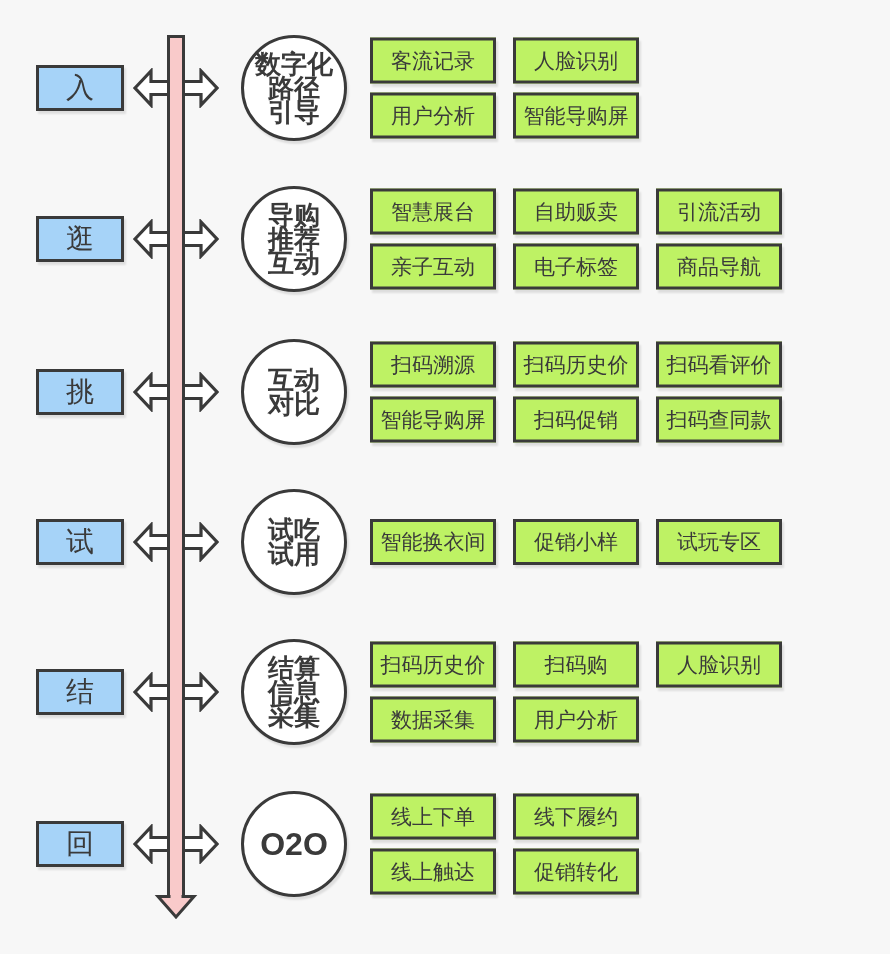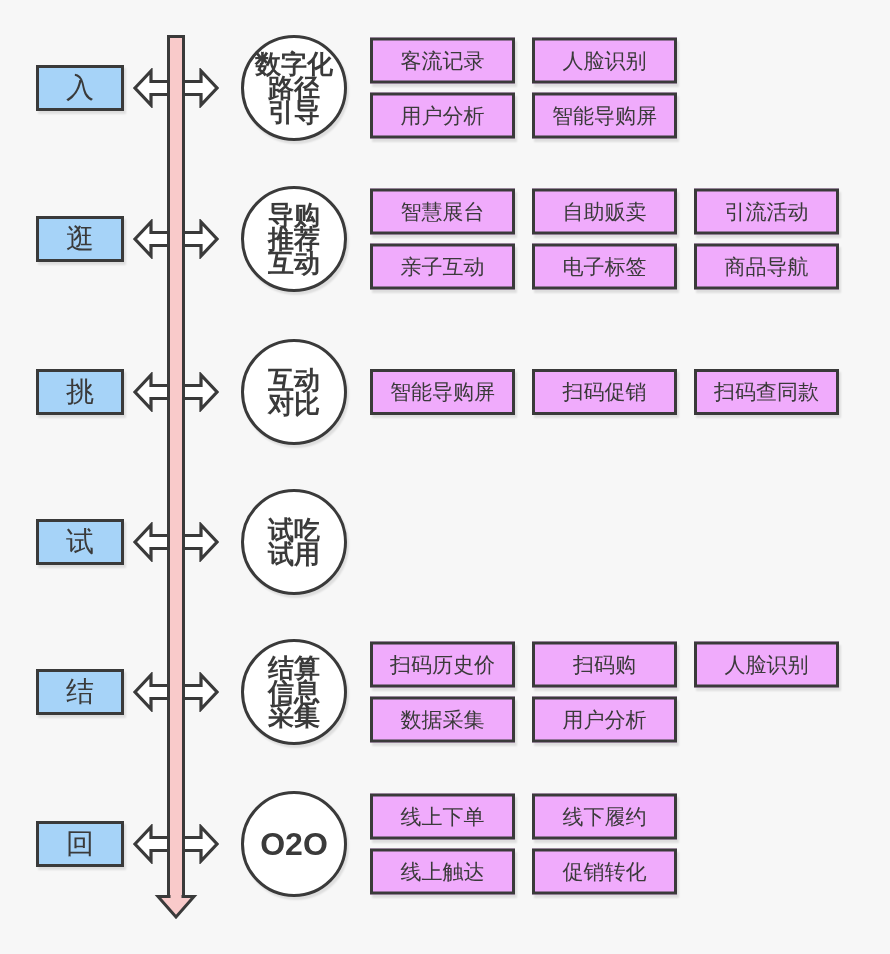--- a/index.html
+++ b/index.html
@@ -85,24 +85,24 @@
     transform: translateY(-50%);
     display: flex;
     flex-direction: column;
     gap: 9px;
   }
   .items-row {
     display: flex;
     gap: 17px;
   }
   .item-box {
-    width: 145px;
+    width: 126px;
     height: 46px;
     box-sizing: border-box;
-    background: #f0abfc;
+    background: #bef264;
     border: 3px solid #3a3a3a;
     display: flex;
     align-items: center;
     justify-content: center;
     font-size: 21px;
     box-shadow: 2px 3px 2px rgba(0,0,0,0.10);
     white-space: nowrap;
   }
 </style>
 </head>
@@ -172,39 +172,49 @@
     </div>
     <svg class="dbl-arrow" viewBox="0 0 86 40">
       <polygon points="2,20 18,3 18,13.5 68,13.5 68,3 84,20 68,37 68,26.5 18,26.5 18,37" fill="#ffffff" stroke="#3a3a3a" stroke-width="3.2" stroke-linejoin="miter"></polygon>
     </svg>
     <div class="stage-circle">
       <div>互动</div>
       <div>对比</div>
     </div>
     <div class="items-grid">
       <div class="items-row">
+        <div class="item-box">扫码溯源</div>
+        <div class="item-box">扫码历史价</div>
+        <div class="item-box">扫码看评价</div>
+      </div>
+      <div class="items-row">
         <div class="item-box">智能导购屏</div>
         <div class="item-box">扫码促销</div>
         <div class="item-box">扫码查同款</div>
       </div>
     </div>
   </div>
 
   <div class="row" style="top:467px;">
     <div class="stage-box">
       <span>试</span>
     </div>
     <svg class="dbl-arrow" viewBox="0 0 86 40">
       <polygon points="2,20 18,3 18,13.5 68,13.5 68,3 84,20 68,37 68,26.5 18,26.5 18,37" fill="#ffffff" stroke="#3a3a3a" stroke-width="3.2" stroke-linejoin="miter"></polygon>
     </svg>
     <div class="stage-circle">
       <div>试吃</div>
       <div>试用</div>
     </div>
     <div class="items-grid">
+      <div class="items-row">
+        <div class="item-box">智能换衣间</div>
+        <div class="item-box">促销小样</div>
+        <div class="item-box">试玩专区</div>
+      </div>
     </div>
   </div>
 
   <div class="row" style="top:617px;">
     <div class="stage-box">
       <span>结</span>
     </div>
     <svg class="dbl-arrow" viewBox="0 0 86 40">
       <polygon points="2,20 18,3 18,13.5 68,13.5 68,3 84,20 68,37 68,26.5 18,26.5 18,37" fill="#ffffff" stroke="#3a3a3a" stroke-width="3.2" stroke-linejoin="miter"></polygon>
     </svg>

